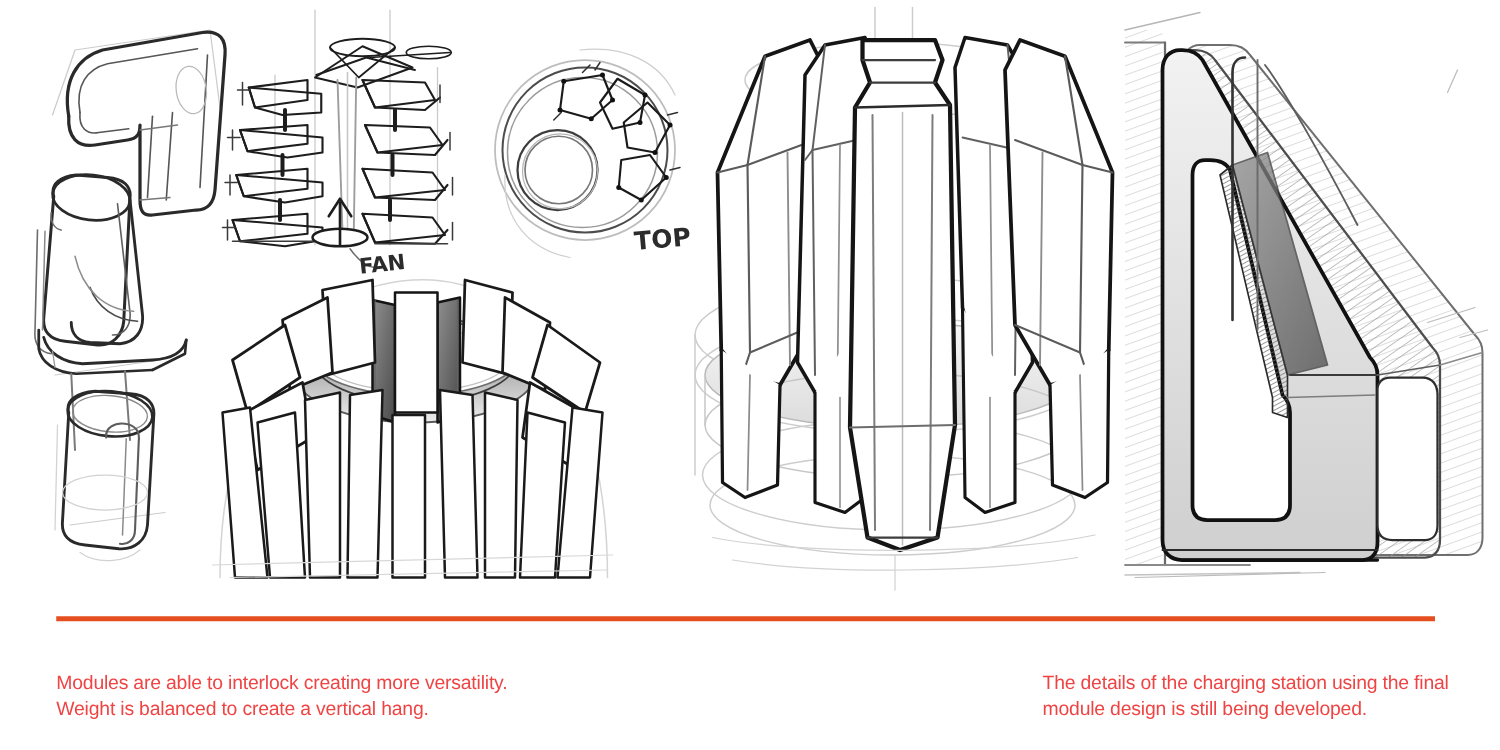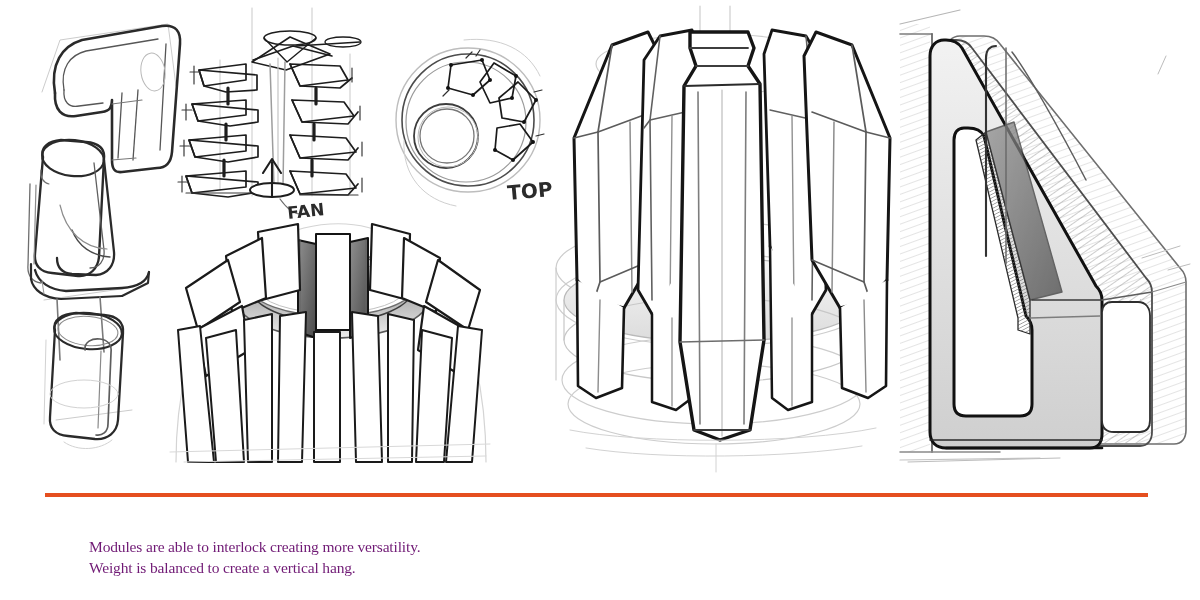--- a/index.html
+++ b/index.html
@@ -59,24 +59,23 @@
     left: 0;
     top: 520px;
     width: 1200px;
     height: 80px;
   }
   .caption-col {
     position: absolute;
     top: 0;
     font-size: 15.5px;
     line-height: 21px;
-    color: #701a75;
-    font-family: Liberation Serif, serif;
+    color: #ef4444;
+    font-family: Liberation Sans, sans-serif;
     letter-spacing: -0.15px;
-    margin-left: 44px;
   }
   #caption-col-1 { left: 45px;  width: 375px; }
   #caption-col-2 { left: 434px; width: 375px; }
   #caption-col-3 { left: 834px; width: 340px; }
 </style>
 </head>
 <body>
 
 <div id="page">
 
@@ -482,15 +481,16 @@
         </g>
       </g>
 
     </svg>
   </div>
 
   <div id="divider-rule"></div>
 
   <div id="caption-row">
     <p id="caption-col-1" class="caption-col">Modules are able to interlock creating more versatility. Weight is balanced to create a vertical hang.</p>
+    <p id="caption-col-3" class="caption-col">The details of the charging station using the final module design is still being developed.</p>
   </div>
 
 </div>
 
 </body></html>

